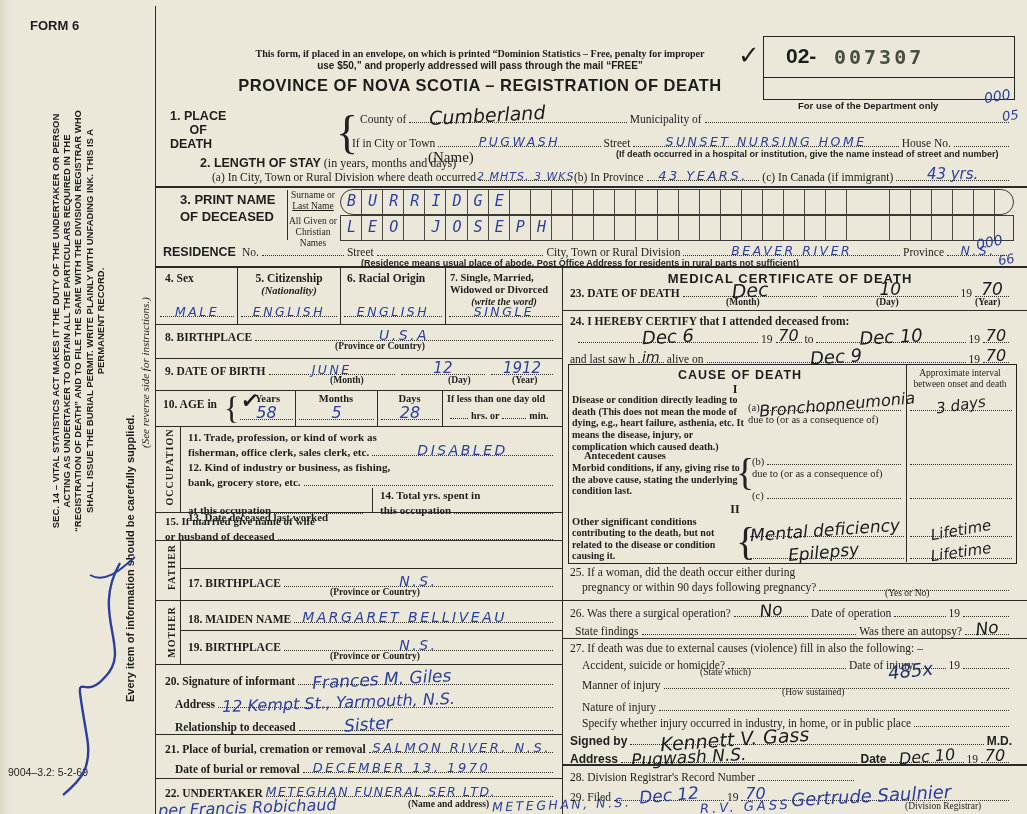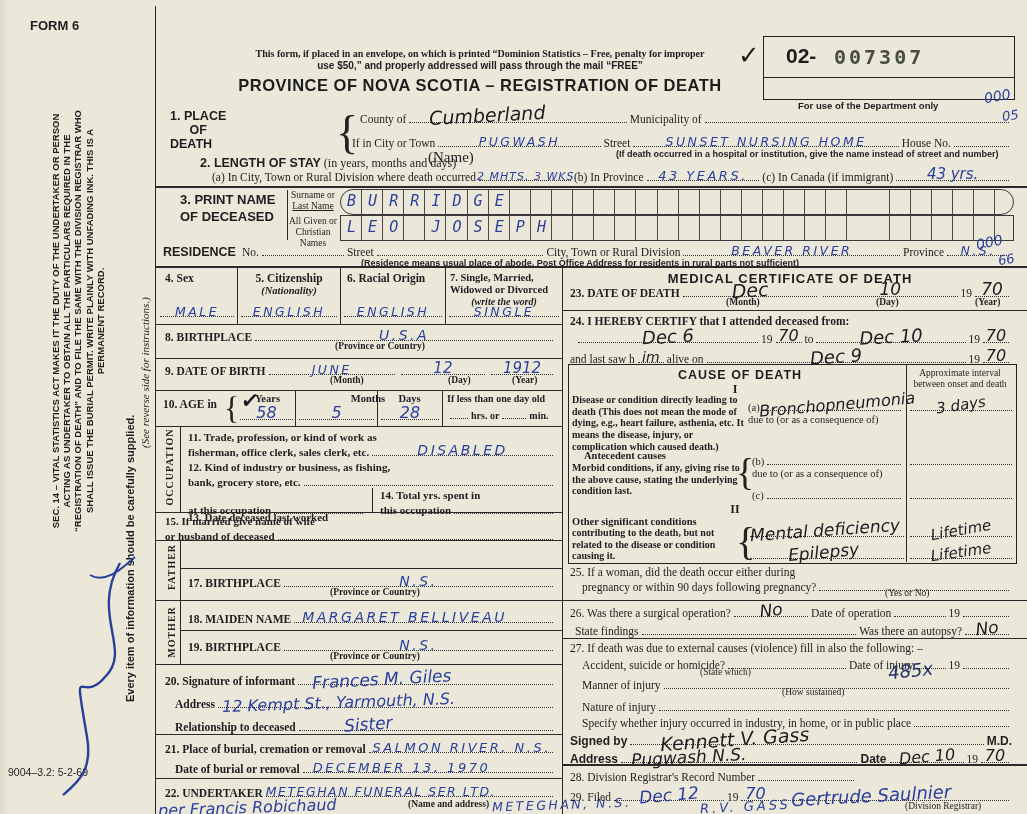--- a/index.html
+++ b/index.html
@@ -215,21 +215,21 @@
   <div class="abs b" style="left:448px;top:375px;font-size:9.5px;">(Day)</div>
   <div class="abs b" style="left:512px;top:375px;font-size:9.5px;">(Year)</div>
   <div class="rule" style="left:155px;top:390px;width:407px;"></div>
 
   <div class="abs b" style="left:163px;top:398px;font-size:11.5px;">10. AGE in</div>
   <div class="abs brace" style="left:224px;top:390px;font-size:32px;">{</div>
   <div class="vline" style="left:295px;top:390px;height:36px;"></div>
   <div class="vline" style="left:377px;top:390px;height:36px;"></div>
   <div class="vline" style="left:442px;top:390px;height:36px;"></div>
   <div class="abs b ctr" style="left:240px;top:393px;width:55px;font-size:10.5px;">Years</div>
-  <div class="abs b ctr" style="left:297px;top:393px;width:78px;font-size:10.5px;padding-left:32px;">Months</div>
+  <div class="abs b ctr" style="left:297px;top:393px;width:78px;font-size:10.5px;">Months</div>
   <div class="abs b ctr" style="left:379px;top:393px;width:61px;font-size:10.5px;">Days</div>
   <div class="abs hk" style="left:241px;top:388px;font-size:22px;transform:rotate(6deg);font-weight:bold;">✓</div>
   <div class="dln" style="left:240px;top:407px;width:53px;height:12px;">
       <span class="vc cur hb" style="font-size:16px;">58</span>
     </div>
   <div class="dln" style="left:299px;top:407px;width:75px;height:12px;">
       <span class="vc cur hb" style="font-size:16px;">5</span>
     </div>
   <div class="dln" style="left:381px;top:407px;width:58px;height:12px;">
       <span class="vc cur hb" style="font-size:16px;">28</span>

